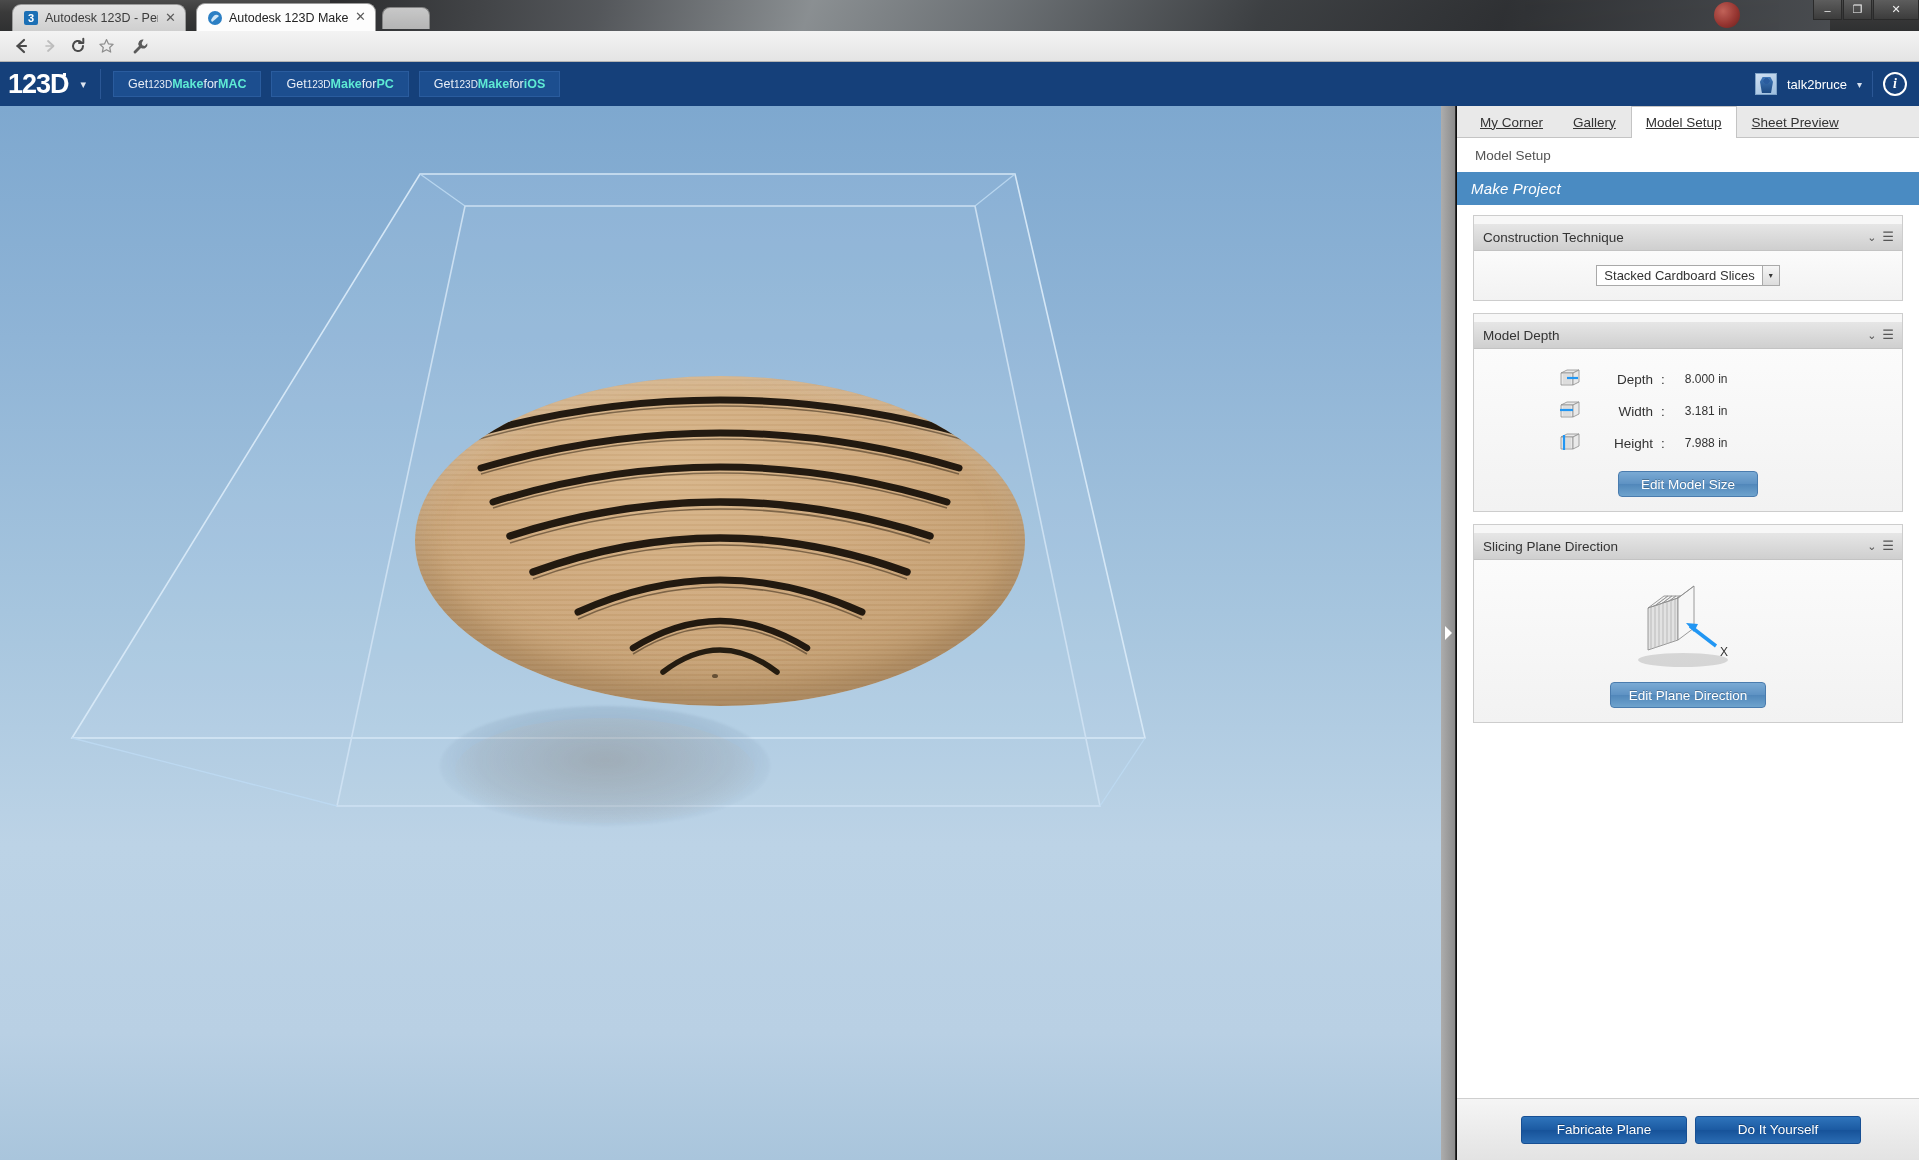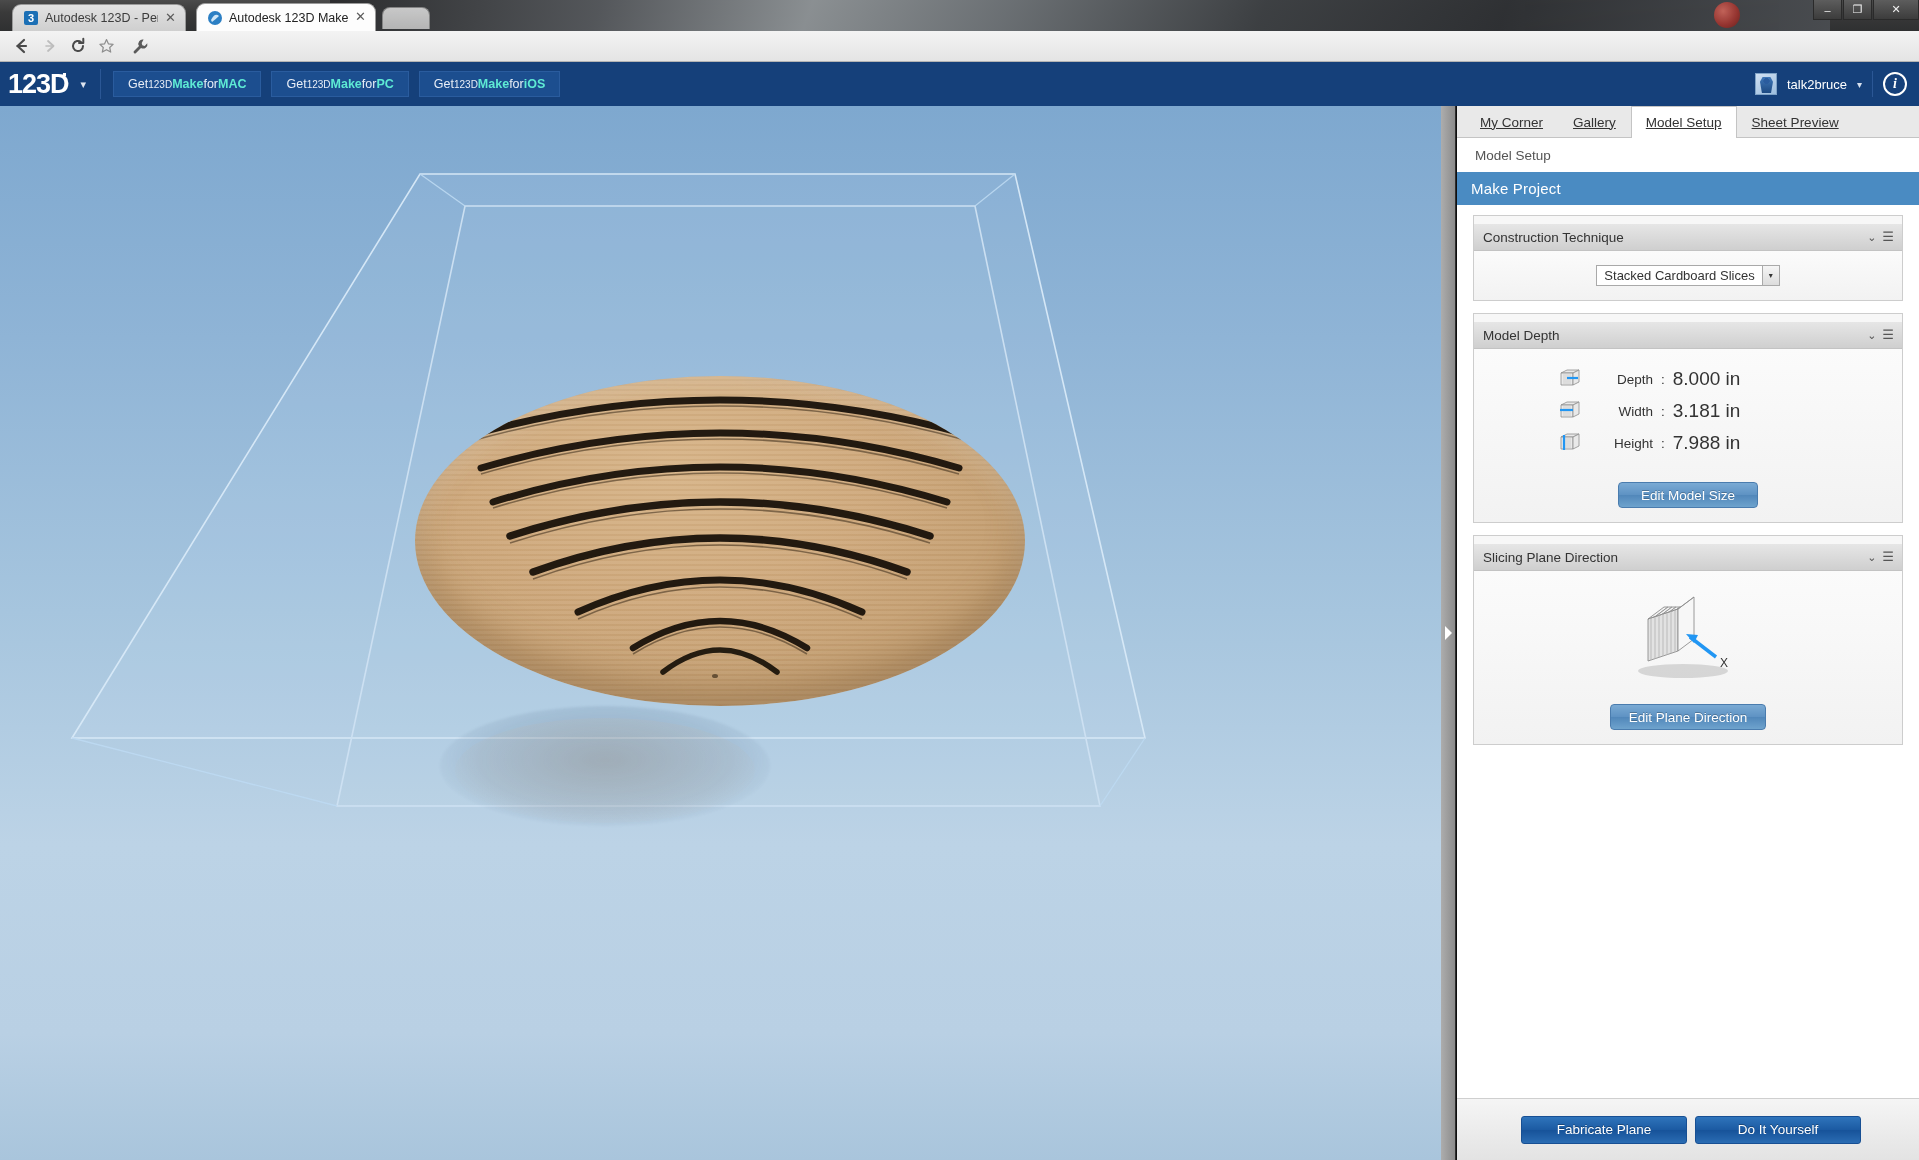--- a/index.html
+++ b/index.html
@@ -188,21 +188,21 @@
     display: flex; align-items: center; border: 1px solid transparent; border-bottom: none; text-decoration: underline;
   }
   .ptab.active { background: #fff; border-color: #c4c4c4; margin-bottom: -1px; height: 32px; }
   .panel-crumb {
     height: 34px; display: flex; align-items: center; padding-left: 18px;
     font-size: 13.5px; color: #555; background: #fff;
   }
   .panel-title {
     height: 33px; background: #4a8bc2; color: #fff;
     display: flex; align-items: center; padding-left: 14px;
-    font-size: 15px; letter-spacing: .2px;
+    font-size: 15px; letter-spacing: .2px; font-style: italic;
   }
   .panel-body { flex: 1 1 auto; background: #fff; padding: 10px 16px 0 16px; overflow: hidden; }
 
   .section { border: 1px solid #cdcdcd; margin-bottom: 12px; background: #f7f7f7; }
   .section-head {
     height: 27px; background: linear-gradient(180deg,#e6e6e6,#cfcfcf);
     border-bottom: 1px solid #c3c3c3;
     display: flex; align-items: center; padding: 0 8px 0 9px;
     font-size: 13.5px; color: #333; margin-top: 8px;
   }
@@ -223,30 +223,30 @@
   .selectbox .sb-arrow {
     width: 17px; border-left: 1px solid #a9a9a9;
     background: linear-gradient(180deg,#f5f5f5,#dcdcdc);
     display: flex; align-items: center; justify-content: center; color: #333; font-size: 8px;
   }
 
   .dimrow { display: flex; align-items: center; gap: 8px; margin: 5px 0; width: 262px; }
   .dimicon { width: 26px; height: 22px; flex: 0 0 26px; position: relative; }
   .dimlabel { width: 62px; font-size: 13.5px; color: #333; text-align: right; }
   .dimcolon { font-size: 13.5px; color: #333; }
-  .dimvalue { font-size: 19px; color: #333; margin-left: 0; }
+  .dimvalue { font-size: 12px; color: #333; margin-left: 12px; }
 
   .bluebtn {
     height: 26px; min-width: 140px; padding: 0 18px;
     background: linear-gradient(180deg,#7aaad4 0%,#5e92c3 50%,#5187ba 51%,#6ea3cd 100%);
     border: 1px solid #4a7cae; border-radius: 4px;
     color: #fff; font-size: 13.5px;
     display: flex; align-items: center; justify-content: center;
     text-shadow: 0 -1px 0 rgba(0,0,0,.25);
-    margin-top: 23px;
+    margin-top: 12px;
   }
 
   .plane-figure { width: 200px; height: 92px; position: relative; margin-top: 4px; }
 
   .panel-footer {
     height: 62px; background: linear-gradient(180deg,#f5f5f5,#e3e3e3);
     border-top: 1px solid #cfcfcf;
     display: flex; align-items: center; gap: 8px; padding-left: 64px;
   }
   .navybtn {

